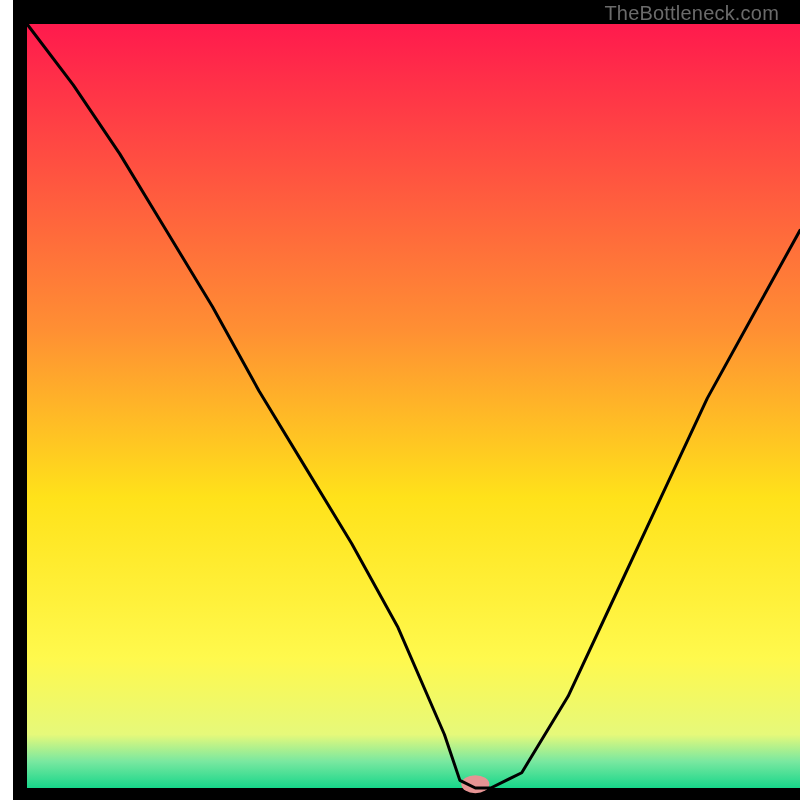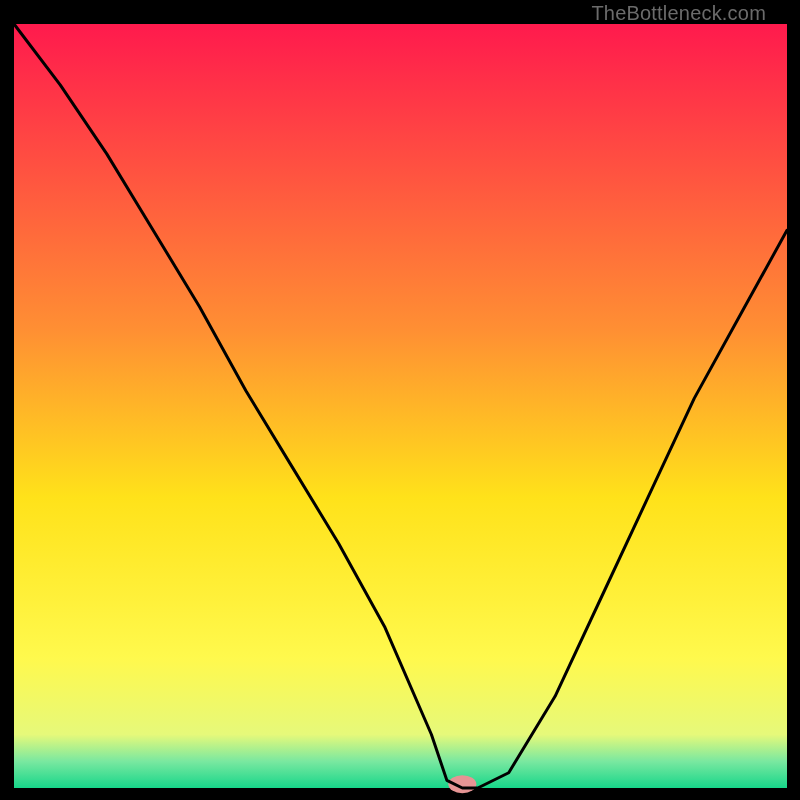--- a/index.html
+++ b/index.html
@@ -5,20 +5,21 @@
   body {
     margin: 0;
     padding: 0;
     background: #fff;
     font-family: Arial, Helvetica, sans-serif;
   }
   .wrap {
     width: 780px;
     height: 800px;
     position: relative;
+    padding-left: 13px;
   }
   .watermark {
     position: absolute;
     top: 2px;
     right: 14px;
     font-size: 20px;
     color: #6b6b6b;
     letter-spacing: 0.2px;
     font-weight: 500;
     z-index: 5;

